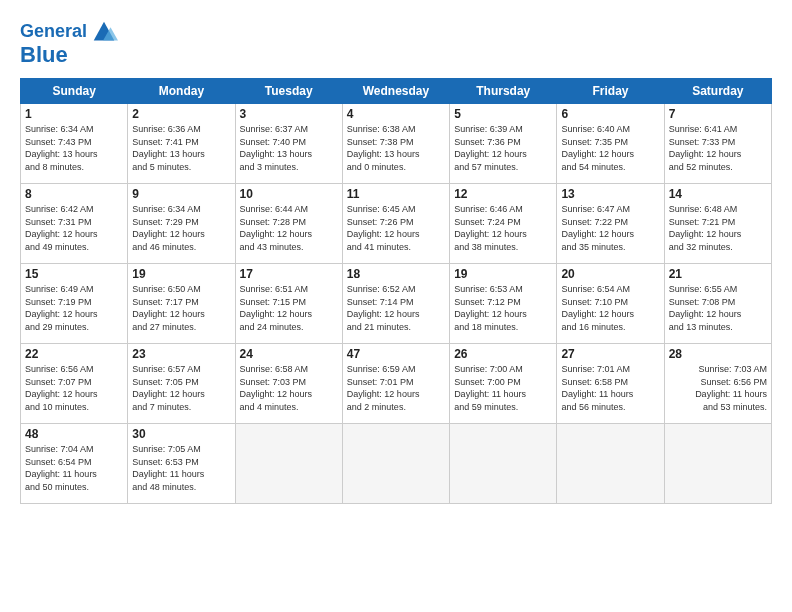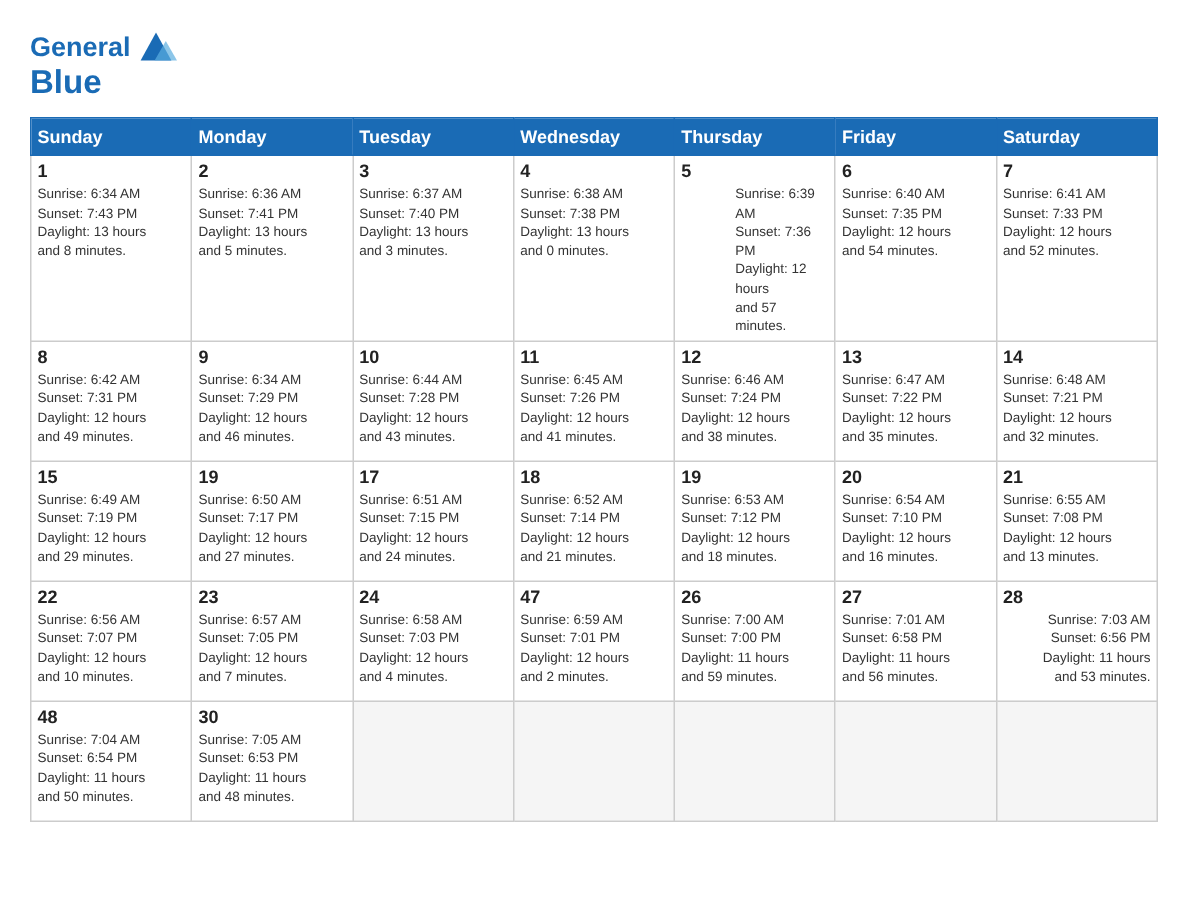--- a/index.html
+++ b/index.html
@@ -59,21 +59,21 @@
       width: 100%;
       border-collapse: collapse;
       table-layout: fixed;
     }
     .calendar th {
       background: #1a6bb5;
       color: #fff;
       font-size: 12px;
       font-weight: bold;
       padding: 5px 4px;
-      text-align: left;
+      text-align: center;
       border: 1px solid #1a6bb5;
     }
     .calendar td {
       vertical-align: top;
       border: 1px solid #ccc;
       padding: 3px 4px;
       font-size: 9.5px;
       color: #333;
       height: 80px;
       width: 113px;
@@ -156,21 +156,21 @@
           </td>
           <td>
             <span class="day-num">4</span>
             <div class="day-info" style="white-space: pre-line;">Sunrise: 6:38 AM
 Sunset: 7:38 PM
 Daylight: 13 hours
 and 0 minutes.</div>
           </td>
           <td>
             <span class="day-num">5</span>
-            <div class="day-info" style="white-space: pre-line; margin-left: 36px;">Sunrise: 6:39 AM
+            <div class="day-info" style="white-space: pre-line;">Sunrise: 6:39 AM
 Sunset: 7:36 PM
 Daylight: 12 hours
 and 57 minutes.</div>
           </td>
           <td>
             <span class="day-num">6</span>
             <div class="day-info" style="white-space: pre-line;">Sunrise: 6:40 AM
 Sunset: 7:35 PM
 Daylight: 12 hours
 and 54 minutes.</div>

